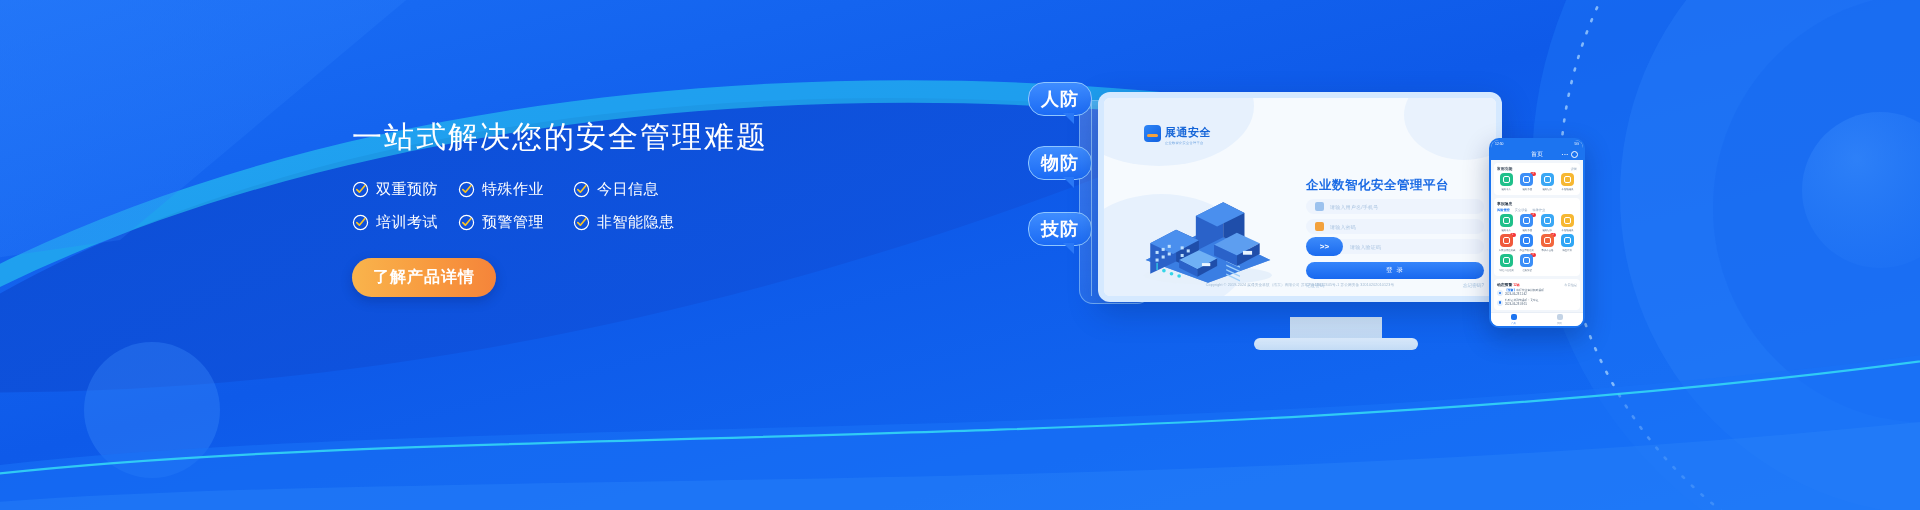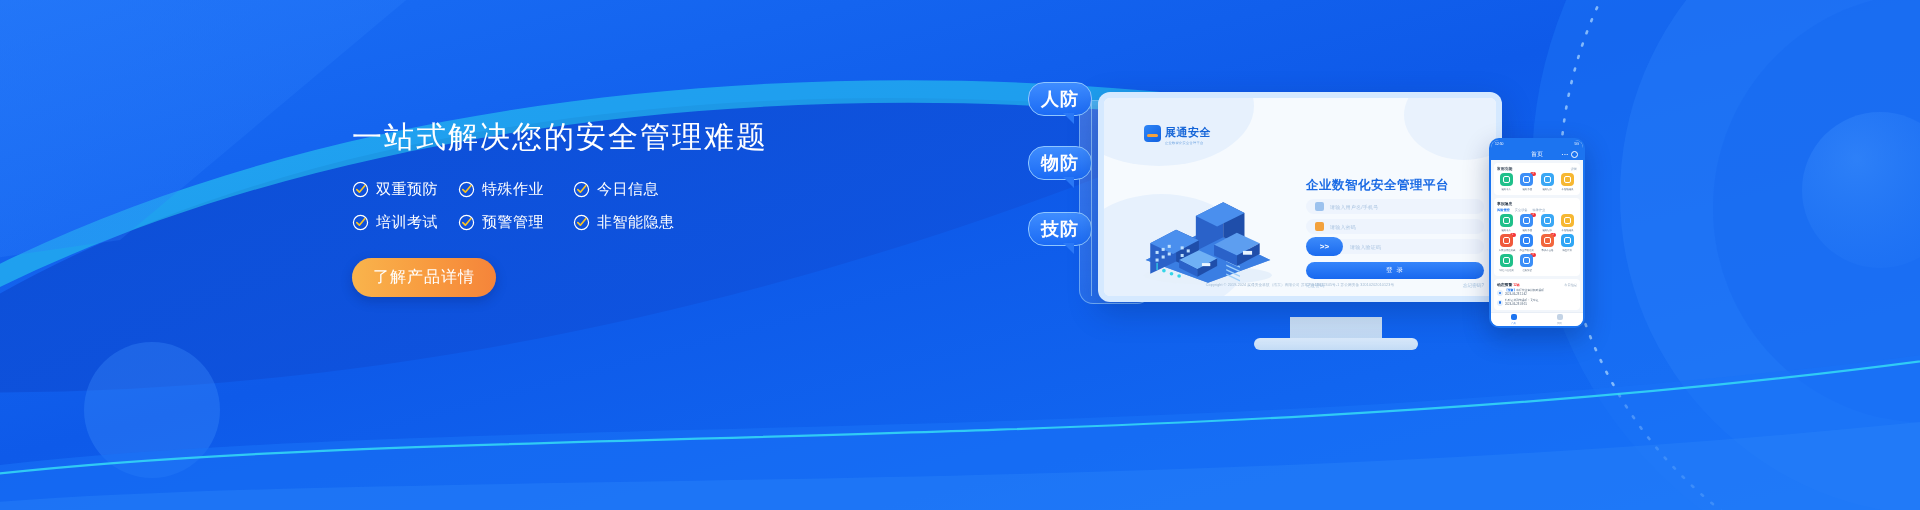--- a/index.html
+++ b/index.html
@@ -28,21 +28,21 @@
   }
   .features{margin-top:22px;display:grid;grid-template-columns:106px 115px 115px;
     row-gap:14px;column-gap:0;}
   .feat{display:flex;align-items:center;gap:7px;}
   .feat .tick{width:17px;height:17px;flex:0 0 17px;display:block;}
   .feat .flabel{font-size:15px;color:#ffffff;white-space:nowrap;letter-spacing:.5px;}
   .cta{
     margin-top:26px;display:inline-flex;align-items:center;justify-content:center;
     width:144px;height:39px;border-radius:20px;
     background:linear-gradient(90deg,#f9b44c 0%,#f89a3f 55%,#f5843a 100%);
-    color:#fff;font-size:16px;font-weight:normal;letter-spacing:1px;
+    color:#fff;font-size:16px;font-weight:bold;letter-spacing:1px;
     box-shadow:0 4px 12px rgba(0,20,70,.22);cursor:pointer;user-select:none;
   }
 
   
   .defence{position:absolute;left:1079px;top:100px;width:70px;height:202px;
     background:linear-gradient(180deg,rgba(255,255,255,.20),rgba(255,255,255,.09));
     border:1px solid rgba(160,215,255,.55);border-radius:14px;}
   .dcol{position:absolute;left:1079px;top:100px;width:70px;height:202px;
     display:flex;flex-direction:column;align-items:center;justify-content:space-between;
     padding:10px 0 8px;box-sizing:border-box;}

